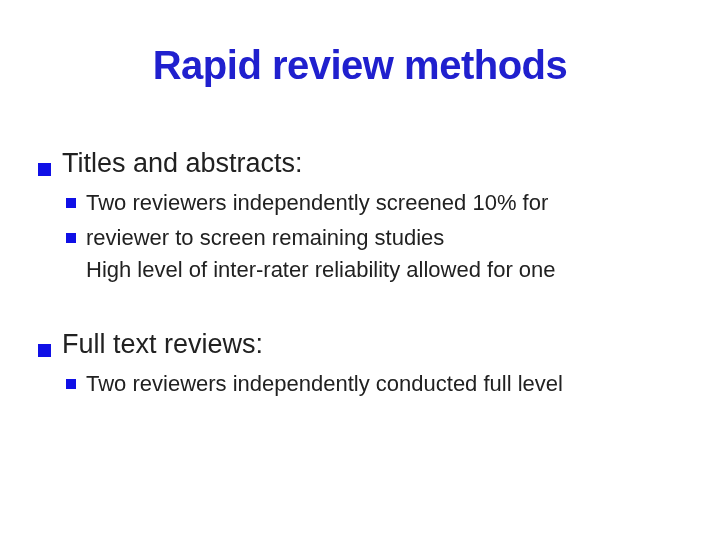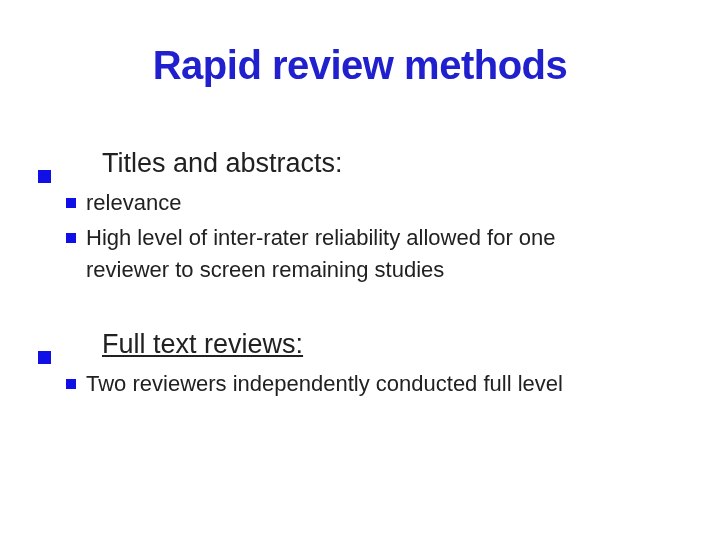--- a/index.html
+++ b/index.html
@@ -30,26 +30,25 @@
   }
   .content {
     position: absolute;
     left: 38px;
     top: 143px;
     right: 20px;
     color: #212121;
   }
   .l1 {
     display: flex;
-    align-items: flex-end;
+    align-items: center;
     font-size: 27px;
     line-height: 40px;
     margin-bottom: 4px;
     white-space: nowrap;
-    gap: 40px;
   }
   .b1 {
     flex: none;
     width: 13px;
     height: 13px;
     background: #1010e6;
     margin-top: 12px;
     margin-right: 11px;
   }
   .l2 {
@@ -62,48 +61,48 @@
   }
   .b2 {
     flex: none;
     width: 10px;
     height: 10px;
     background: #1010e6;
     margin-top: 11px;
     margin-right: 10px;
   }
   .l2 .line { white-space: nowrap; }
-  .section-gap { margin-top: 38px; text-decoration: underline; }
+  .section-gap { margin-top: 38px; }
 </style>
 </head>
 <body>
 
 <div class="slide">
 
   <div class="title">Rapid review methods</div>
 
   <div class="content">
 
     <div class="l1">
       <span class="b1"></span>
       <div class="line">Titles and abstracts:</div>
     </div>
 
     <div class="l2">
       <span class="b2"></span>
       <div>
-        <div class="line">relevance</div>
+        <div class="line">Two reviewers independently screened 10% for</div>
       </div>
     </div>
 
     <div class="l2">
       <span class="b2"></span>
       <div>
+        <div class="line">reviewer to screen remaining studies</div>
         <div class="line">High level of inter-rater reliability allowed for one</div>
-        <div class="line">reviewer to screen remaining studies</div>
       </div>
     </div>
 
     <div class="l1 section-gap">
       <span class="b1"></span>
       <div class="line">Full text reviews:</div>
     </div>
 
     <div class="l2">
       <span class="b2"></span>

